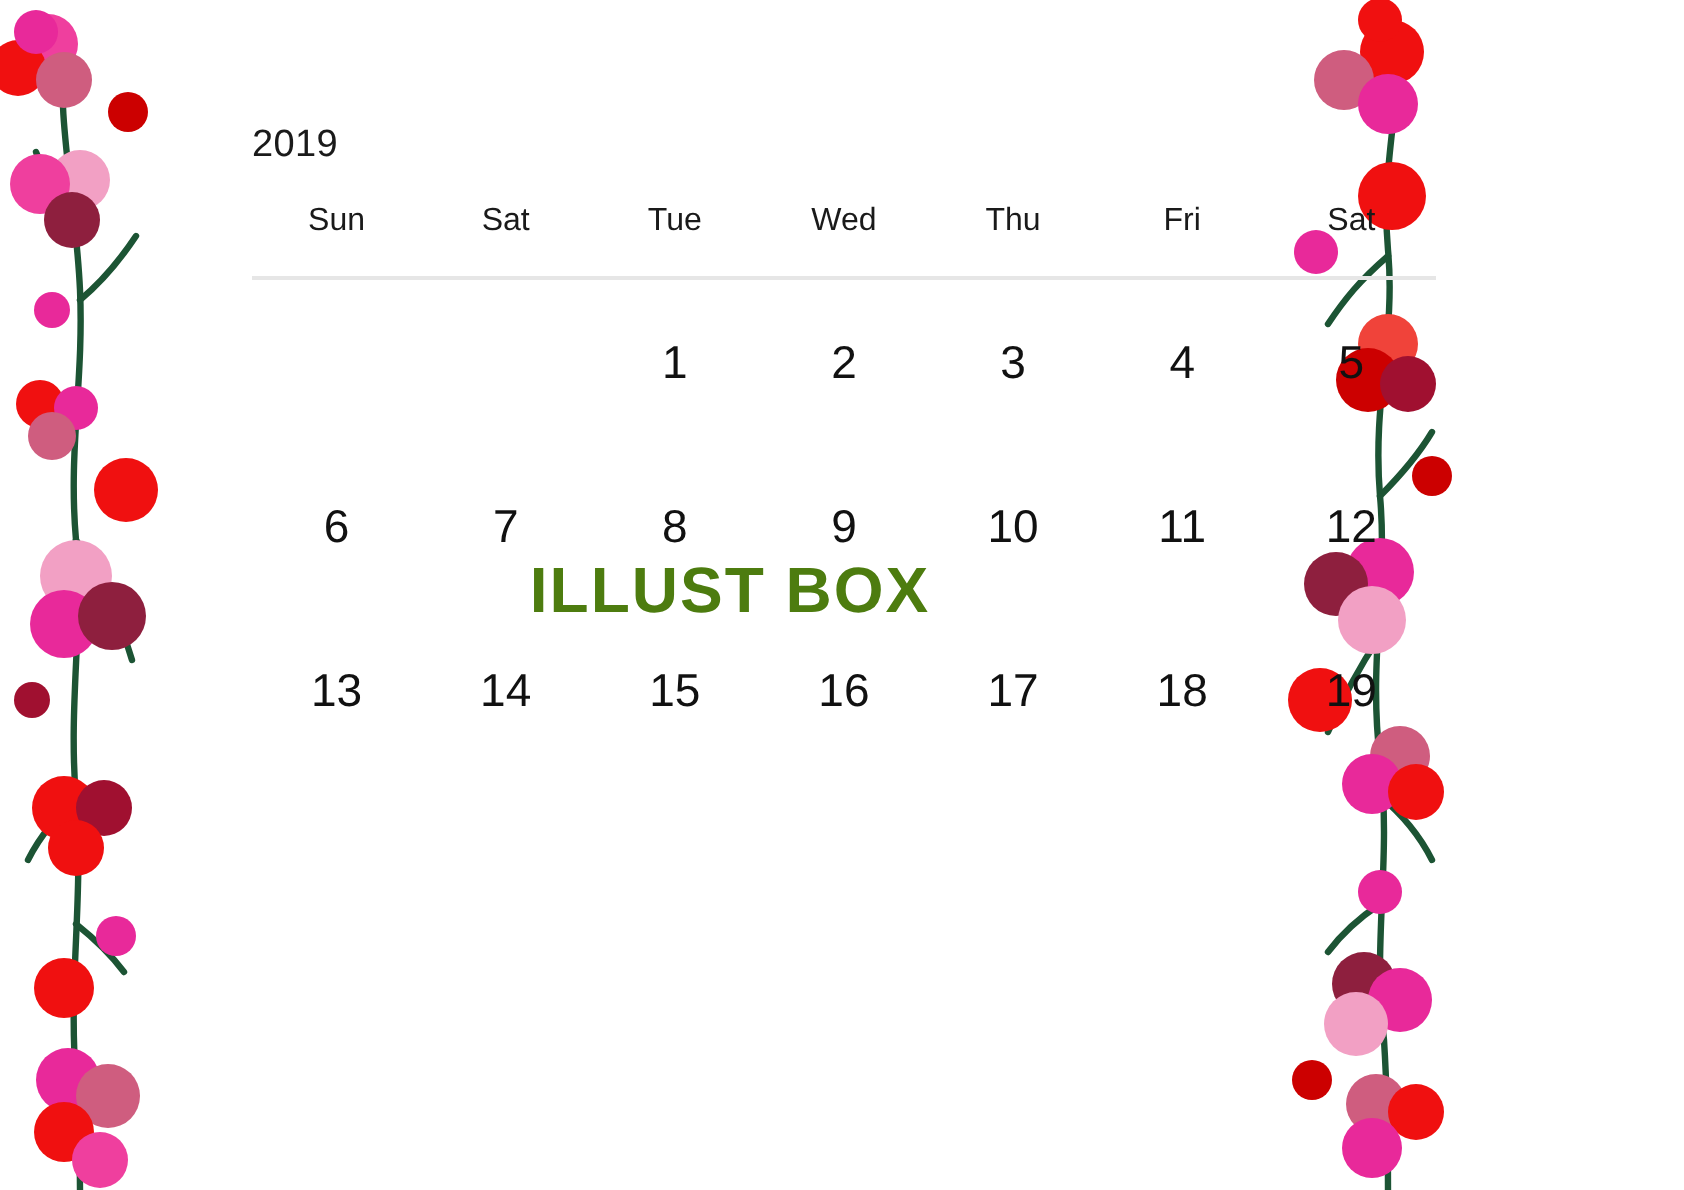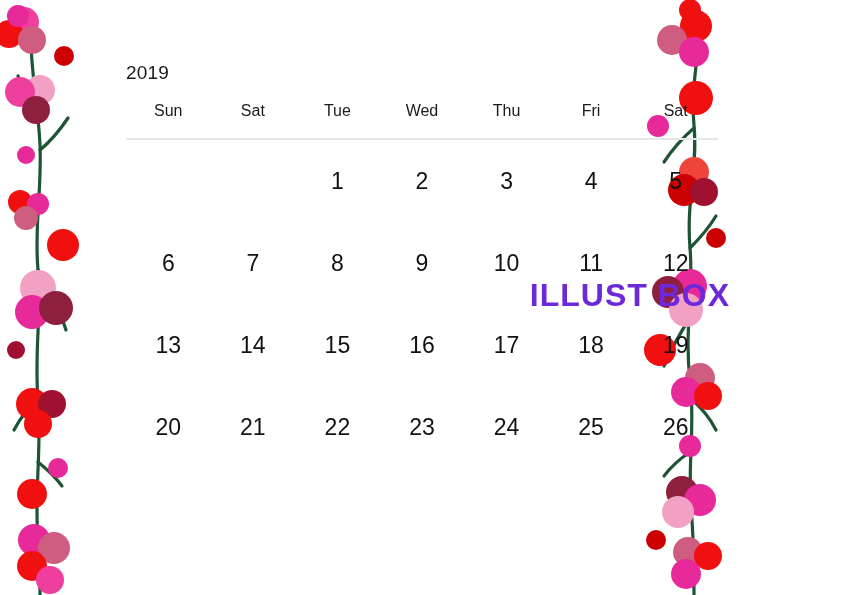--- a/index.html
+++ b/index.html
@@ -95,24 +95,24 @@
   .day-hol { color: #b01c1c; }
   .day-norm { color: #111111; }
   .day-empty { color: transparent; }
 
   
   #watermark {
     position: absolute;
     left: 0;
     right: 0;
     top: 277px;
-    text-align: right;
+    text-align: center;
     font-size: 32px;
     font-weight: bold;
-    color: #6d28d9;
+    color: #4d7c0f;
     letter-spacing: 1px;
     pointer-events: none;
     z-index: 5;
   }
 </style>
 </head>
 <body>
 
 <div id="page">
 
@@ -252,29 +252,20 @@
         </tr>
         <tr>
           <td class="day-sun">13</td>
           <td class="day-hol">14</td>
           <td class="day-norm">15</td>
           <td class="day-norm">16</td>
           <td class="day-norm">17</td>
           <td class="day-norm">18</td>
           <td class="day-sat">19</td>
         </tr>
-        <tr>
-          <td class="day-sun">20</td>
-          <td class="day-norm">21</td>
-          <td class="day-norm">22</td>
-          <td class="day-norm">23</td>
-          <td class="day-norm">24</td>
-          <td class="day-norm">25</td>
-          <td class="day-sat">26</td>
-        </tr>
       </tbody>
     </table>
 
   </div>
 
   <div id="watermark">ILLUST BOX</div>
 
 </div>
 
 </body></html>

